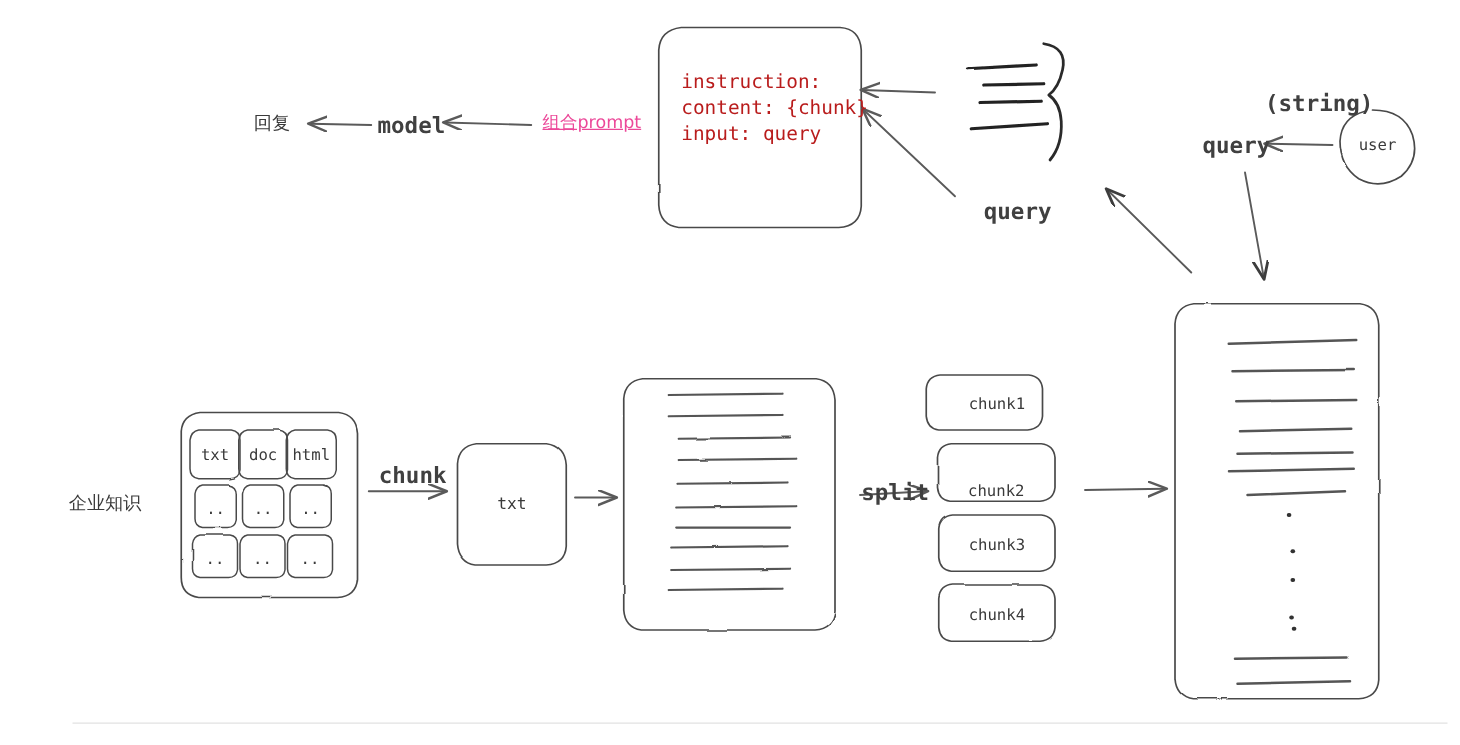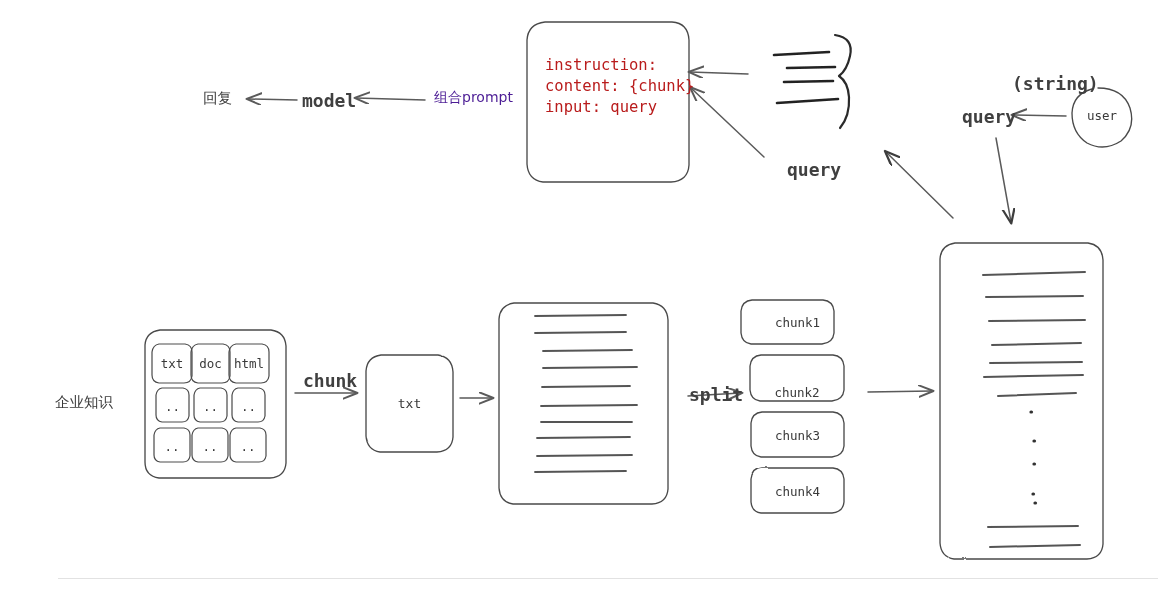--- a/index.html
+++ b/index.html
@@ -26,22 +26,23 @@
   }
   .cjklabel{
     position:absolute;font-family:"DejaVu Sans","Liberation Sans",sans-serif;
     font-size:14.5px;color:#3a3a3a;
   }
   .small-cjk{
     position:absolute;font-family:"DejaVu Sans","Liberation Sans",sans-serif;
     font-size:11.5px;color:#5a5a5a;margin-top:32px;
   }
   .mixlabel{
-    position:absolute;font-size:14px;color:#4c1d95;
+    position:absolute;font-size:14px;color:#ec4899;
     font-family:"DejaVu Sans","Liberation Sans",sans-serif;
+    text-decoration:underline;
   }
   .bottom-rule{
     position:absolute;left:58px;top:578px;width:1100px;height:1px;
     background:#e2e2e2;
   }
 </style>
 </head>
 <body>
 
 <svg id="canvas" viewBox="0 0 1168 596">

